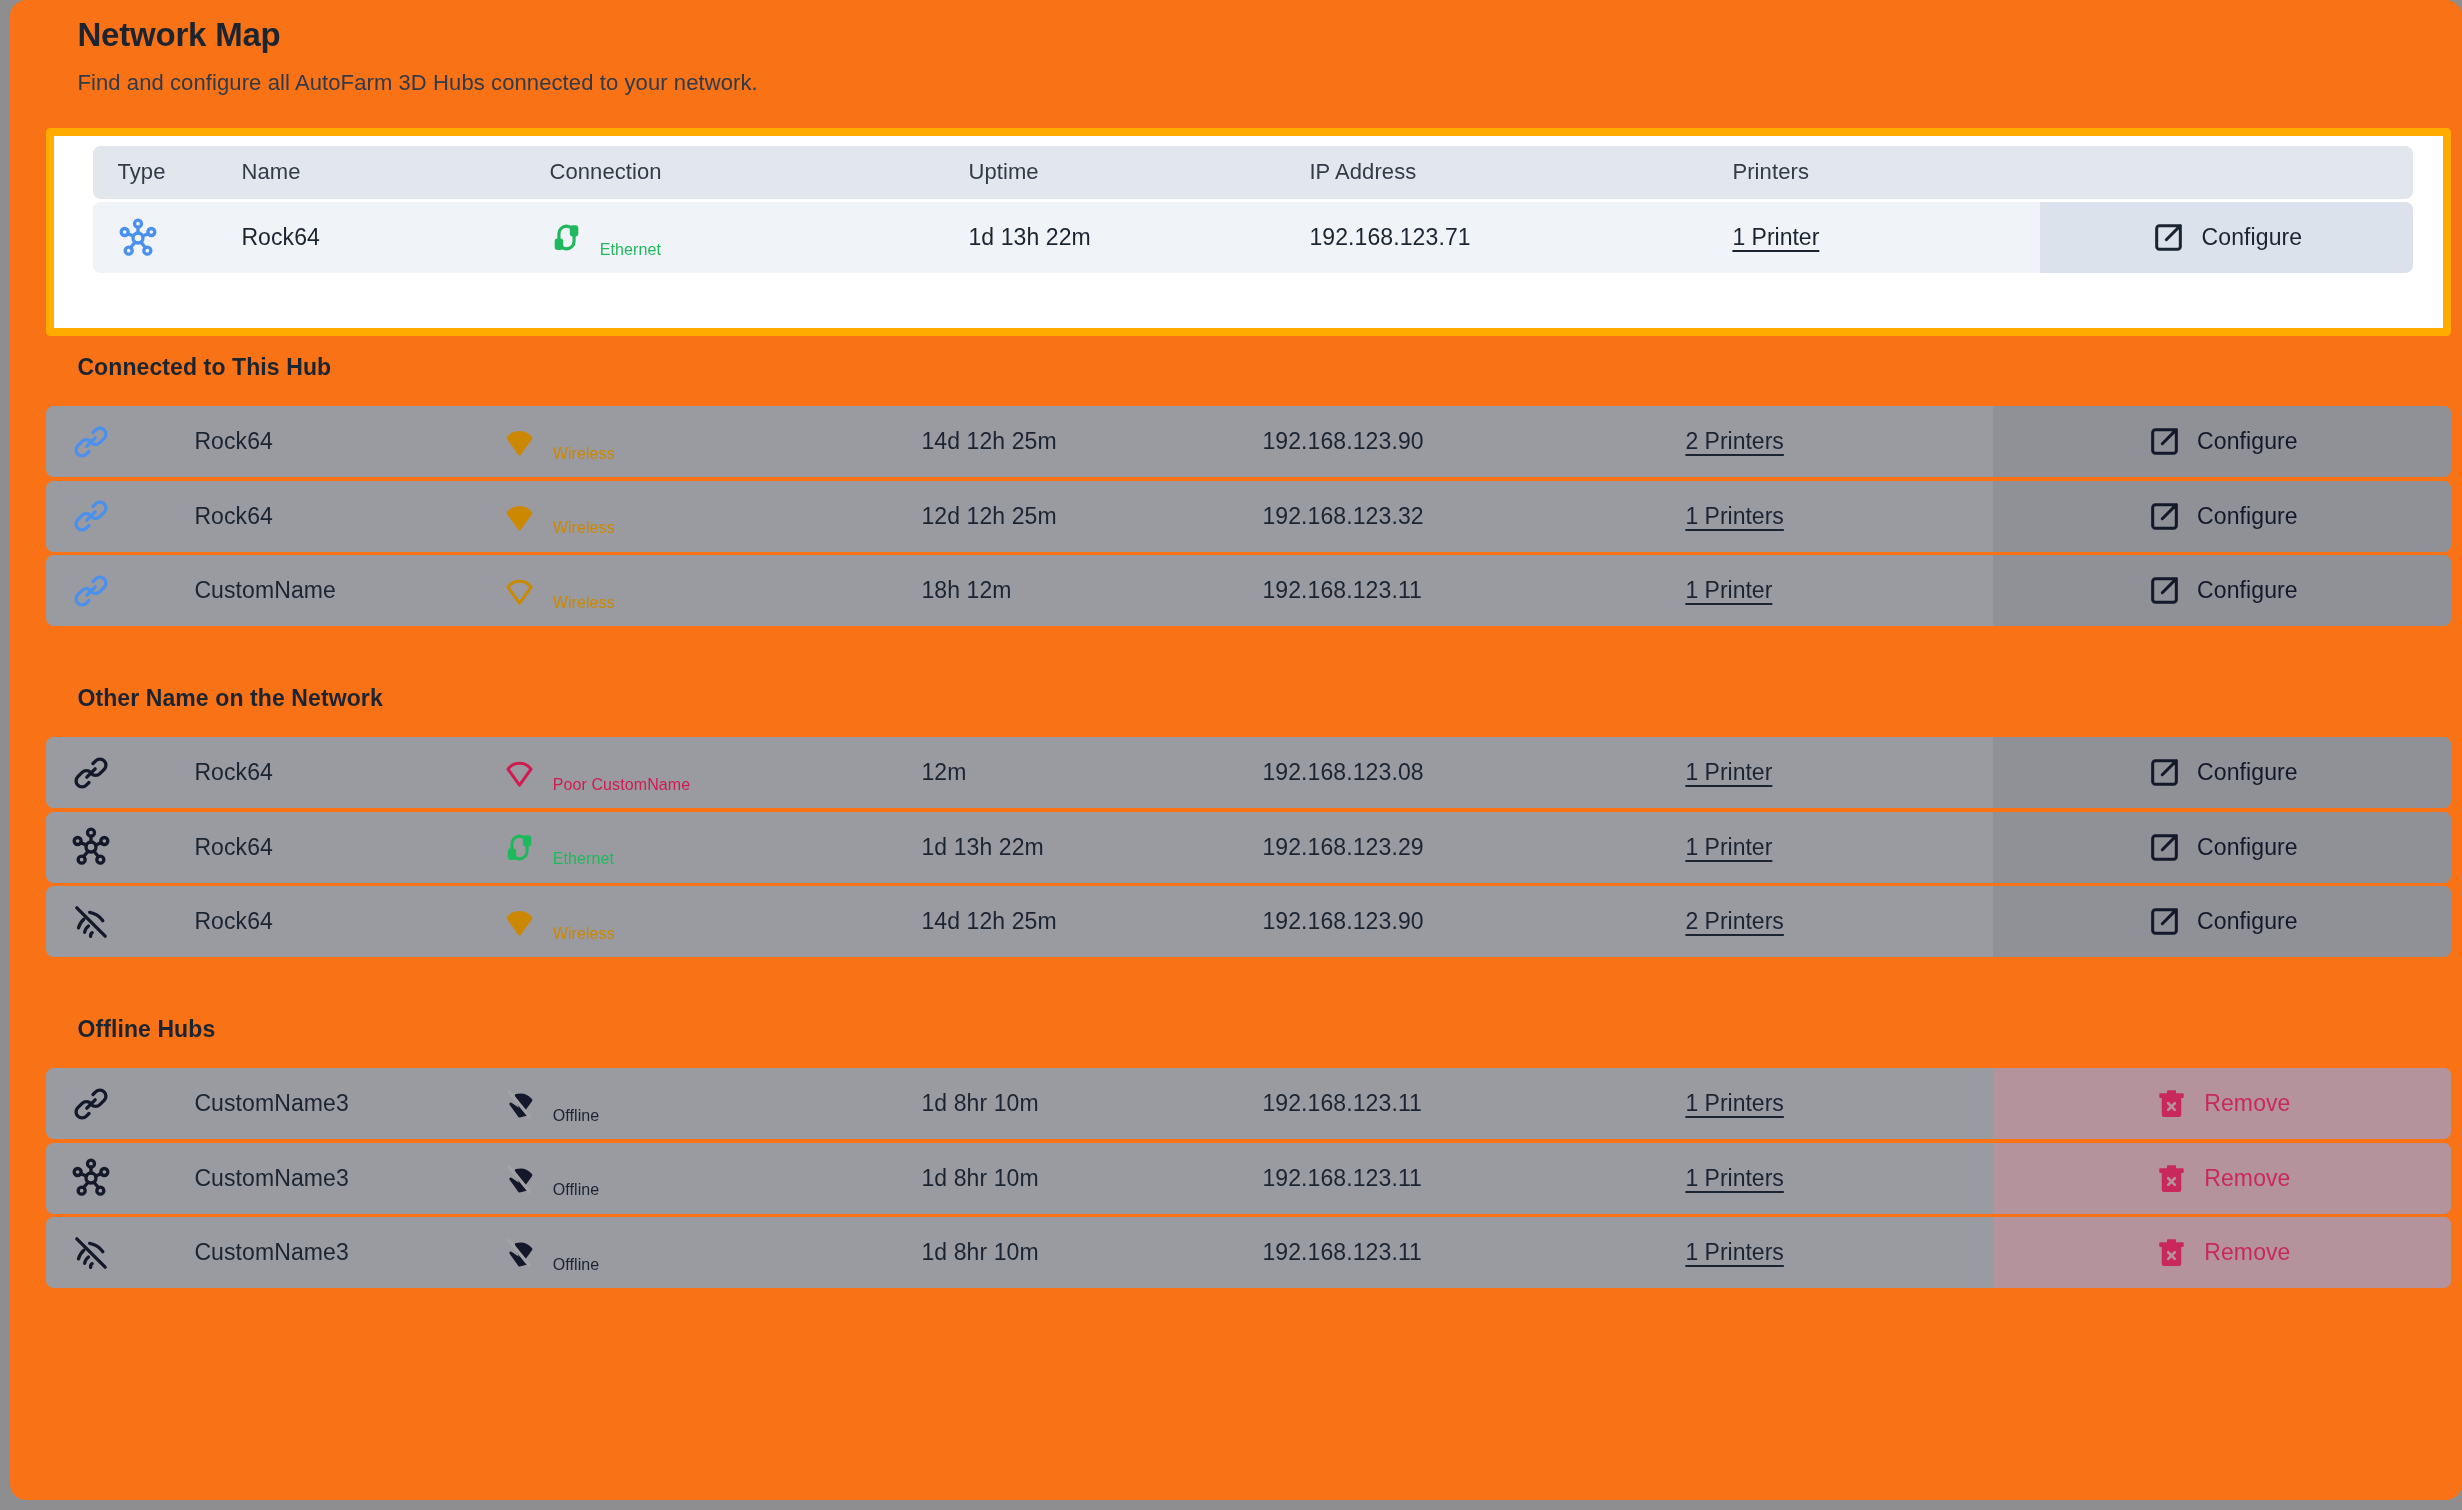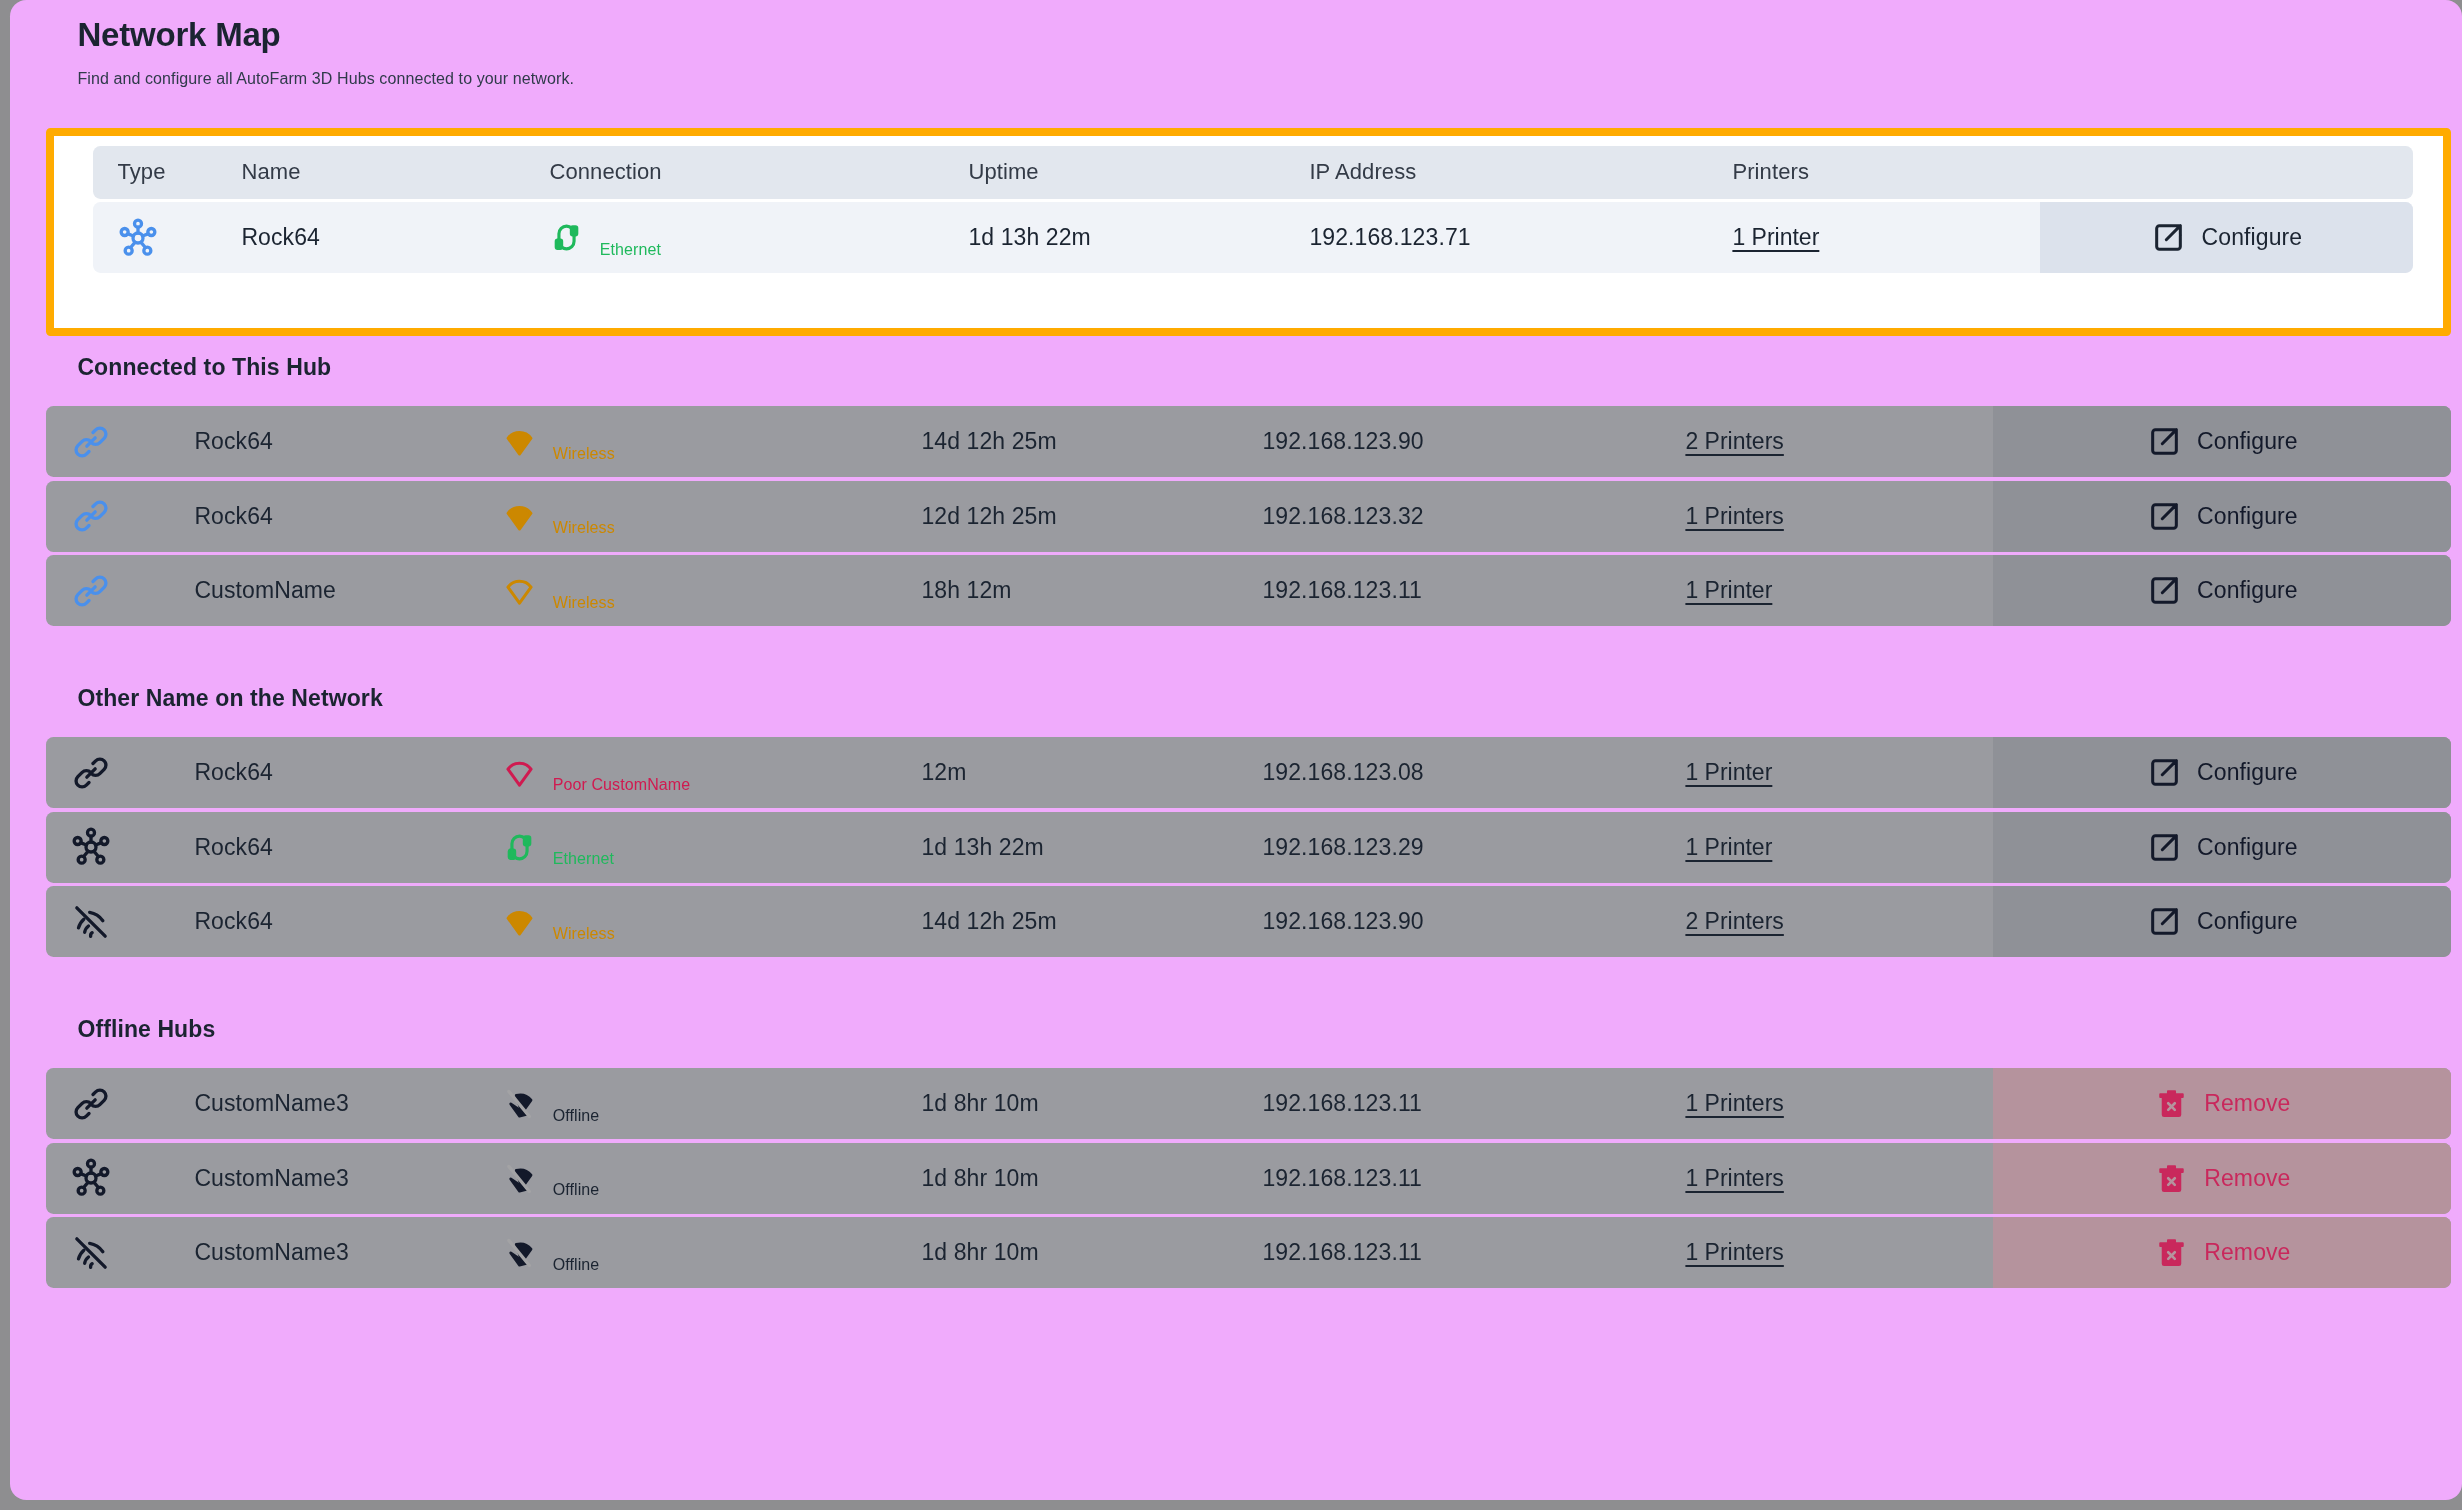--- a/index.html
+++ b/index.html
@@ -15,42 +15,42 @@
     background: #8e8e90;
   }
 
   
   .page-card {
     position: absolute;
     left: 10.4px;
     top: 0;
     width: 2452px;
     height: 1500px;
-    background: #f0abfc;
+    background: #f97316;
     border-radius: 16.3px 16.3px 16.3px 16.3px;
     overflow: hidden;
   }
 
   
   .page-header {
     position: absolute;
     left: 67px;
     top: 16.3px;
     width: 1781px;
   }
   .page-title {
     font-size: 33px;
     font-weight: 700;
     color: #1b2431;
     letter-spacing: -0.2px;
     line-height: 1.18;
   }
   .page-subtitle {
     margin-top: 15px;
-    font-size: 16px;
+    font-size: 22px;
     font-weight: 400;
     color: #2f3a4a;
     letter-spacing: 0.1px;
   }
 
   
   .highlight-frame {
     position: absolute;
     left: 36px;
     top: 128px;

